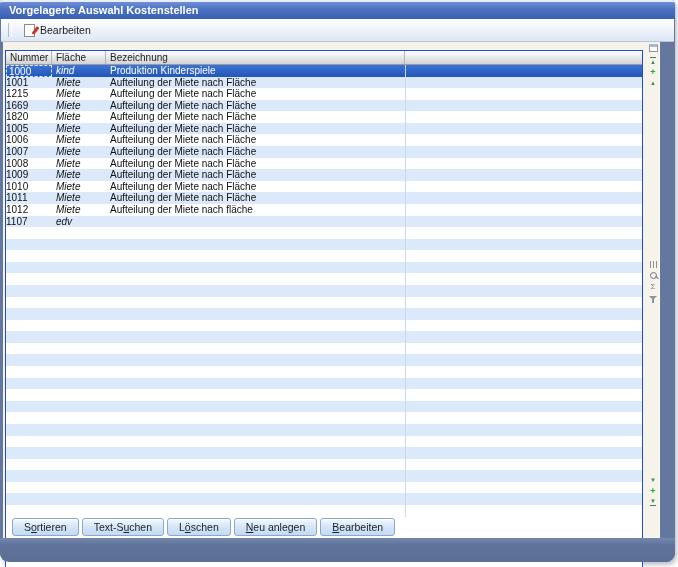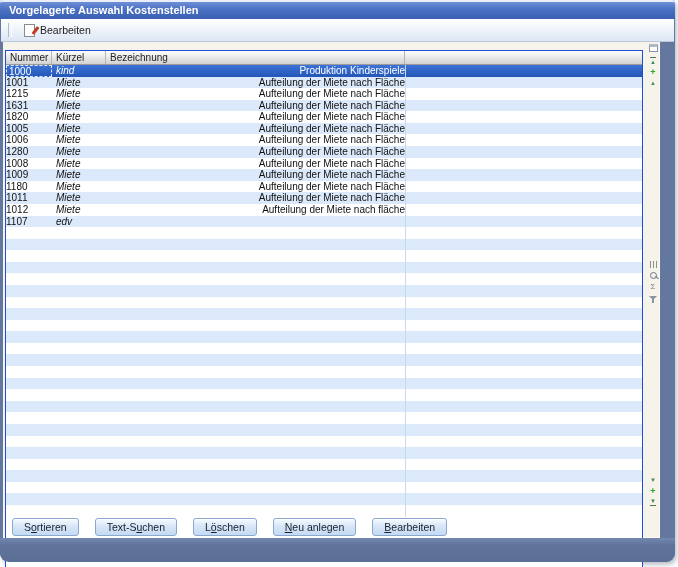--- a/index.html
+++ b/index.html
@@ -30,40 +30,40 @@
   .hc0{width:46px;}.hc1{width:54px;}.hc2{width:299px;}.hc3{flex:1;border-right:none;}
   .sort-arrow{font-size:6px;color:#8a93a3;margin-left:3px;}
   .grid-body{position:relative;height:452px;overflow:hidden;}
   .row{display:flex;height:11.58px;font-size:10px;line-height:11.4px;color:#101010;}
   .row.alt{background:#dbe9fa;}
   .row.sel{background:linear-gradient(#3c72d9,#2356b5);color:#ffffff;}
   .cell{white-space:nowrap;overflow:hidden;box-sizing:border-box;}
   .cell-num{width:46px;text-align:left;padding-right:4px;}
   .row.sel .cell-num{text-align:left;padding-left:2px;padding-right:0;border:1px dashed #dfeaff;}
   .cell-kz{width:54px;padding-left:4px;font-style:italic;}
-  .cell-bz{width:299px;padding-left:4px;text-align:right;}
+  .cell-bz{width:299px;padding-left:4px;}
   .vline{position:absolute;left:399px;top:0;bottom:0;width:1px;background:#c9d8ee;pointer-events:none;}
   
   .side-strip{position:absolute;left:642px;top:1px;width:16px;height:466px;display:flex;flex-direction:column;align-items:center;}
   .strip-sec{display:flex;flex-direction:column;align-items:center;gap:2px;}
   .spacer{flex:1;}
   .sicon{width:11px;height:9px;display:flex;align-items:center;justify-content:center;cursor:default;}
   .k-box{width:9px;height:8px;background:#fdfdfd;border:1px solid #8a97ab;box-sizing:border-box;border-top:3px solid #aeb8c6;}
   .k-up,.k-bar-up,.k-down,.k-bar-down{font-size:6px;color:#3f8a55;line-height:6px;}
   .k-bar-up{border-top:1px solid #4a7a52;padding-top:1px;}
   .k-bar-down{border-bottom:1px solid #4a7a52;padding-bottom:1px;}
   .k-plus{font-size:9px;font-weight:bold;color:#2fa32f;line-height:8px;}
   .k-cols{width:1px;height:7px;background:#8a8f98;box-shadow:3px 0 0 #8a8f98,6px 0 0 #8a8f98;margin-right:6px;}
   .k-search{width:5px;height:5px;border:1px solid #6c7686;border-radius:50%;position:relative;}
   .k-search::after{content:"";position:absolute;left:4px;top:4px;width:4px;height:1px;background:#6c7686;transform:rotate(45deg);}
   .k-sigma{font-size:8px;color:#777e8a;line-height:8px;}
   .k-funnel{width:0;height:0;border-left:4px solid transparent;border-right:4px solid transparent;border-top:4px solid #8a93a0;position:relative;}
   .k-funnel::after{content:"";position:absolute;left:-1px;top:-1px;width:2px;height:4px;background:#8a93a0;}
   
-  .button-bar{position:absolute;left:0;right:0;top:473px;height:24px;display:flex;align-items:center;gap:16px;padding-left:9px;}
+  .button-bar{position:absolute;left:0;right:0;top:473px;height:24px;display:flex;align-items:center;gap:3px;padding-left:9px;}
   .btn{height:18px;padding:0 11px;font-size:10.5px;color:#15202e;cursor:default;
        background:linear-gradient(#f5fafe,#d8e6f7 45%,#c4daf3);
        border:1px solid #88a8cf;border-radius:3px;box-shadow:0 1px 0 rgba(255,255,255,.8) inset;
        font-family:"Liberation Sans",sans-serif;}
   .btn u{text-decoration:underline;}
   
   .bottom-frame{position:absolute;left:0;right:0;bottom:0;height:24px;border-radius:0 0 9px 9px;
                 background:linear-gradient(#7487ae,#60739b 30%,#5b6e96);pointer-events:none;}
 </style>
 </head>
@@ -86,21 +86,21 @@
 
     <div class="content">
 
       <div class="grid">
         <div class="grid-header" id="grid-header">
             <div class="hcell hc0">
               <span>Nummer</span>
               <span class="sort-arrow">▼</span>
             </div>
             <div class="hcell hc1">
-              <span>Kürzel</span>
+              <span>Fläche</span>
             </div>
             <div class="hcell hc2">
               <span>Bezeichnung</span>
             </div>
             <div class="hcell hc3">
               <span></span>
             </div>
           </div>
         <div class="grid-body" id="grid-body">
           <div class="vline"></div>
@@ -113,56 +113,56 @@
               <div class="cell cell-num">1001</div>
               <div class="cell cell-kz">Miete</div>
               <div class="cell cell-bz">Aufteilung der Miete nach Fläche</div>
             </div>
             <div class="row">
               <div class="cell cell-num">1215</div>
               <div class="cell cell-kz">Miete</div>
               <div class="cell cell-bz">Aufteilung der Miete nach Fläche</div>
             </div>
             <div class="row alt">
-              <div class="cell cell-num">1631</div>
+              <div class="cell cell-num">1669</div>
               <div class="cell cell-kz">Miete</div>
               <div class="cell cell-bz">Aufteilung der Miete nach Fläche</div>
             </div>
             <div class="row">
               <div class="cell cell-num">1820</div>
               <div class="cell cell-kz">Miete</div>
               <div class="cell cell-bz">Aufteilung der Miete nach Fläche</div>
             </div>
             <div class="row alt">
               <div class="cell cell-num">1005</div>
               <div class="cell cell-kz">Miete</div>
               <div class="cell cell-bz">Aufteilung der Miete nach Fläche</div>
             </div>
             <div class="row">
               <div class="cell cell-num">1006</div>
               <div class="cell cell-kz">Miete</div>
               <div class="cell cell-bz">Aufteilung der Miete nach Fläche</div>
             </div>
             <div class="row alt">
-              <div class="cell cell-num">1280</div>
+              <div class="cell cell-num">1007</div>
               <div class="cell cell-kz">Miete</div>
               <div class="cell cell-bz">Aufteilung der Miete nach Fläche</div>
             </div>
             <div class="row">
               <div class="cell cell-num">1008</div>
               <div class="cell cell-kz">Miete</div>
               <div class="cell cell-bz">Aufteilung der Miete nach Fläche</div>
             </div>
             <div class="row alt">
               <div class="cell cell-num">1009</div>
               <div class="cell cell-kz">Miete</div>
               <div class="cell cell-bz">Aufteilung der Miete nach Fläche</div>
             </div>
             <div class="row">
-              <div class="cell cell-num">1180</div>
+              <div class="cell cell-num">1010</div>
               <div class="cell cell-kz">Miete</div>
               <div class="cell cell-bz">Aufteilung der Miete nach Fläche</div>
             </div>
             <div class="row alt">
               <div class="cell cell-num">1011</div>
               <div class="cell cell-kz">Miete</div>
               <div class="cell cell-bz">Aufteilung der Miete nach Fläche</div>
             </div>
             <div class="row">
               <div class="cell cell-num">1012</div>

